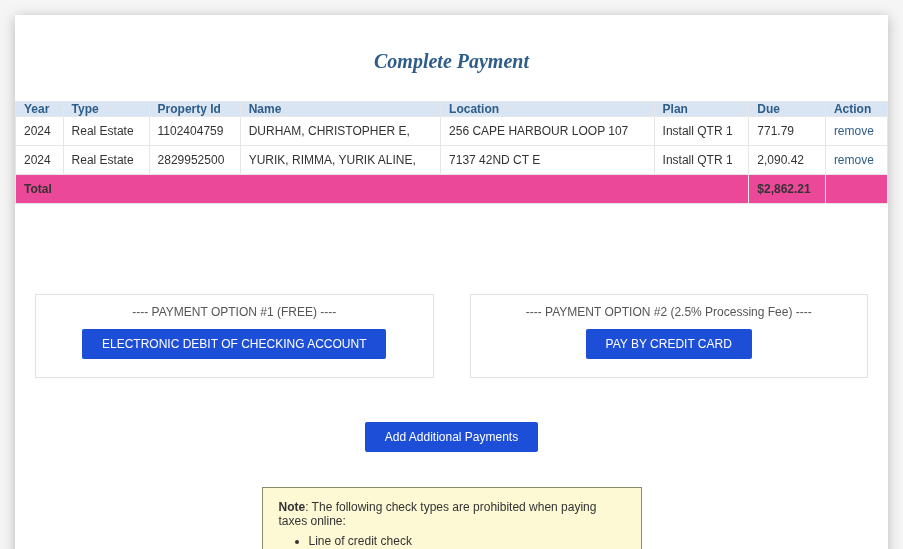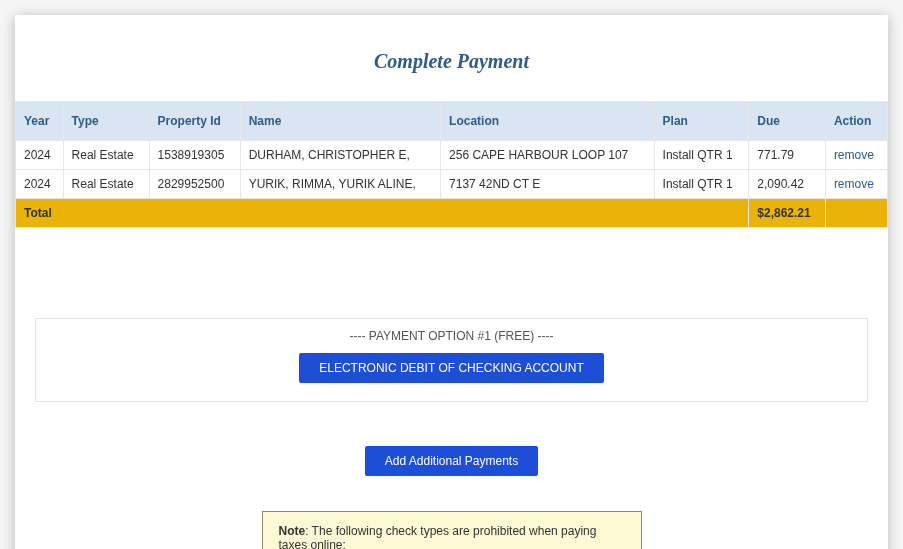--- a/index.html
+++ b/index.html
@@ -30,31 +30,31 @@
     }
     table.payments {
       width: 100%;
       border-collapse: collapse;
       font-size: 12px;
     }
     table.payments thead th {
       background: #d9e5f2;
       color: #2f5d8a;
       text-align: left;
-      padding: 12px 8px;
+      padding: 0 8px;
       font-weight: bold;
       border: 1px solid #e6e6e6;
     }
     table.payments tbody td {
       padding: 7px 8px;
       border: 1px solid #e6e6e6;
       color: #333;
     }
     table.payments tbody tr.total-row td {
-      background: #eab308;
+      background: #ec4899;
       font-weight: bold;
     }
     .remove-link {
       color: #2f5d8a;
       text-decoration: none;
       font-size: 12px;
       cursor: pointer;
     }
     .options-row {
       display: flex;
@@ -124,21 +124,21 @@
         <th>Location</th>
         <th>Plan</th>
         <th>Due</th>
         <th>Action</th>
       </tr>
     </thead>
     <tbody>
       <tr>
         <td>2024</td>
         <td>Real Estate</td>
-        <td>1538919305</td>
+        <td>1102404759</td>
         <td>DURHAM, CHRISTOPHER E,</td>
         <td>256 CAPE HARBOUR LOOP 107</td>
         <td>Install QTR 1</td>
         <td>771.79</td>
         <td>
           <a class="remove-link">remove</a>
         </td>
       </tr>
       <tr>
         <td>2024</td>
@@ -158,20 +158,24 @@
         <td></td>
       </tr>
     </tbody>
   </table>
 
   <div class="options-row">
     <div class="option-box">
       <div class="option-title">---- PAYMENT OPTION #1 (FREE) ----</div>
       <button class="btn">ELECTRONIC DEBIT OF CHECKING ACCOUNT</button>
     </div>
+    <div class="option-box">
+      <div class="option-title">---- PAYMENT OPTION #2 (2.5% Processing Fee) ----</div>
+      <button class="btn">PAY BY CREDIT CARD</button>
+    </div>
   </div>
 
   <div class="add-payments-wrap">
     <button class="btn">Add Additional Payments</button>
   </div>
 
   <div class="note-box">
     <span class="note-label">Note</span><span>: The following check types are prohibited when paying taxes online:</span>
     <ul>
       <li>Line of credit check</li>

